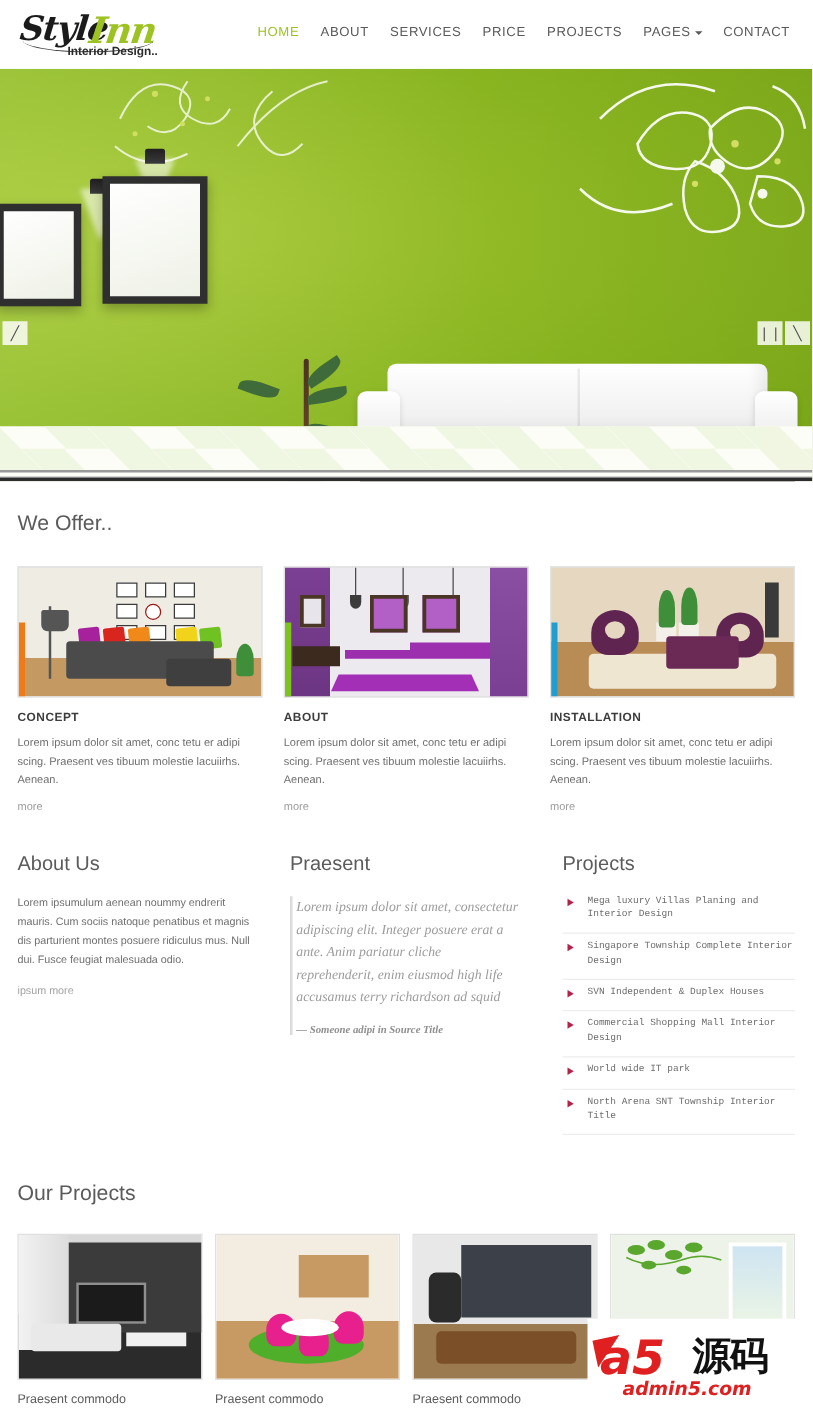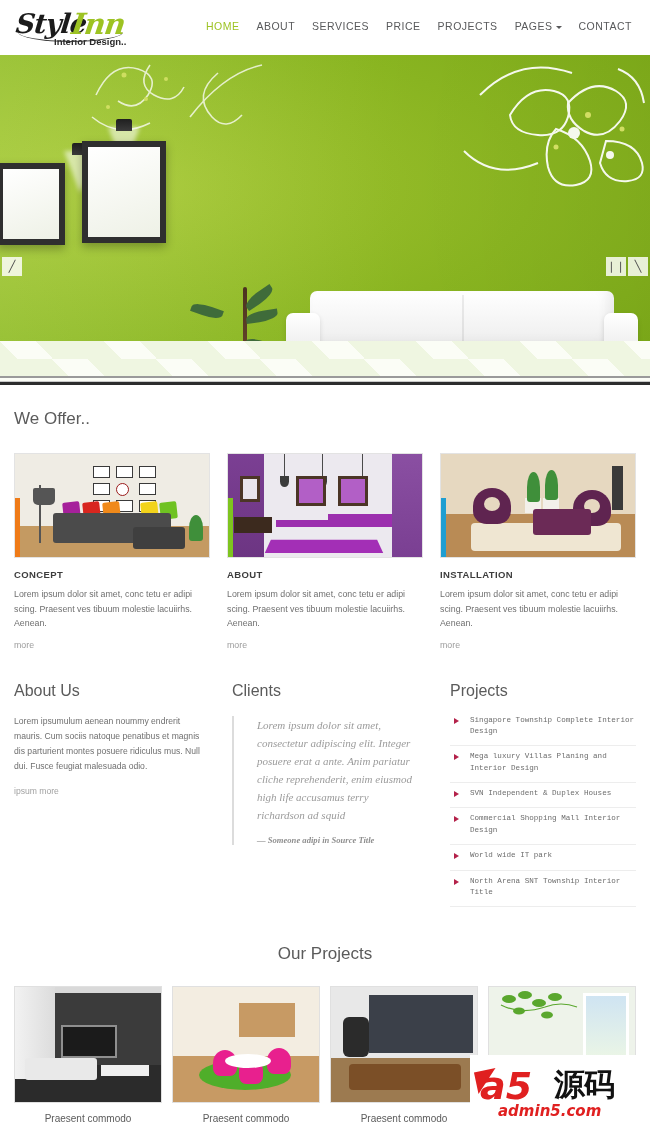--- a/index.html
+++ b/index.html
@@ -218,21 +218,21 @@
 
   
   .cols { display:flex; gap:32px; margin-top:30px; }
   .col { width:196px; }
   .col h3 { font-size:16px; color:#5b5b5b; font-weight:normal; }
   .col p { font-size:8.6px; color:#6f6f6f; line-height:1.75; margin-top:14px; }
   .col p + p { margin-top:11px; }
   .readmore { font-size:8.6px; color:#a2a2a2; text-decoration:none; display:inline-block; margin-top:12px; }
 
   .quote {
-    border-left:2px solid #dcdcdc; padding-left:23px; margin-top:16px;
+    border-left:2px solid #dcdcdc; padding-left:3px; margin-top:16px;
   }
   .quote q {
     display:block; font-family:"Liberation Serif", serif; font-style:italic;
     font-size:11px; color:#9b9b9b; line-height:1.65; quotes:none;
   }
   .quote footer {
     font-family:"Liberation Serif", serif; font-style:italic; font-weight:bold;
     font-size:8.6px; color:#8f8f8f; margin-top:11px;
   }
 
@@ -243,21 +243,21 @@
     font-family:"Liberation Mono", monospace;
     font-size:7.6px; color:#6d6d6d; line-height:1.5;
   }
   .plist li:before{
     content:""; position:absolute; left:4px; top:3px;
     width:0;height:0; border-top:3.5px solid transparent;
     border-bottom:3.5px solid transparent; border-left:5px solid #b4224a;
   }
 
   
-  .our-projects { margin-top:32px;text-align:center; }
+  .our-projects { margin-top:32px; }
   .proj-grid { display:flex; gap:10px; margin-top:22px; }
   .proj { width:148px; }
   .proj-img { width:148px; height:117px; border:1px solid #e0e0e0; position:relative; overflow:hidden; }
   .proj h4 { font-size:10px; color:#5b5b5b; font-weight:normal; margin-top:10px; }
 
   
   .p1 { background:linear-gradient(180deg,#d9d9d9 0 55%, #2b2b2b 55% 100%); }
   .p1 .tv { position:absolute; left:46px; top:38px; width:56px; height:33px; background:#1b1b1b; border:2px solid #8f8f8f;}
   .p1 .wall { position:absolute; left:36px; top:6px; width:112px; height:72px; background:#3b3b3b;}
   .p1 .cur { position:absolute; left:0; top:0; width:40px; height:92px; background:linear-gradient(90deg,#f2f2f2,#dcdcdc);}
@@ -491,32 +491,32 @@
 
   <div class="container cols">
 
     <div class="col">
       <h3>About Us</h3>
       <p>Lorem ipsumulum aenean noummy endrerit mauris. Cum sociis natoque penatibus et magnis dis parturient montes posuere ridiculus mus. Null dui. Fusce feugiat malesuada odio.</p>
       <a href="#" class="readmore">ipsum more</a>
     </div>
 
     <div class="col">
-      <h3>Clients</h3>
+      <h3>Praesent</h3>
       <blockquote class="quote">
         <q>Lorem ipsum dolor sit amet, consectetur adipiscing elit. Integer posuere erat a ante. Anim pariatur cliche reprehenderit, enim eiusmod high life accusamus terry richardson ad squid</q>
         <footer>— Someone adipi in Source Title</footer>
       </blockquote>
     </div>
 
     <div class="col">
       <h3>Projects</h3>
       <ul class="plist">
+        <li>Mega luxury Villas Planing and Interior Design</li>
         <li>Singapore Township Complete Interior Design</li>
-        <li>Mega luxury Villas Planing and Interior Design</li>
         <li>SVN Independent &amp; Duplex Houses</li>
         <li>Commercial Shopping Mall Interior Design</li>
         <li>World wide IT park</li>
         <li>North Arena SNT Township Interior Title</li>
       </ul>
     </div>
   </div>
 
   <div class="container our-projects">
     <h2 class="sec-title">Our Projects</h2>

